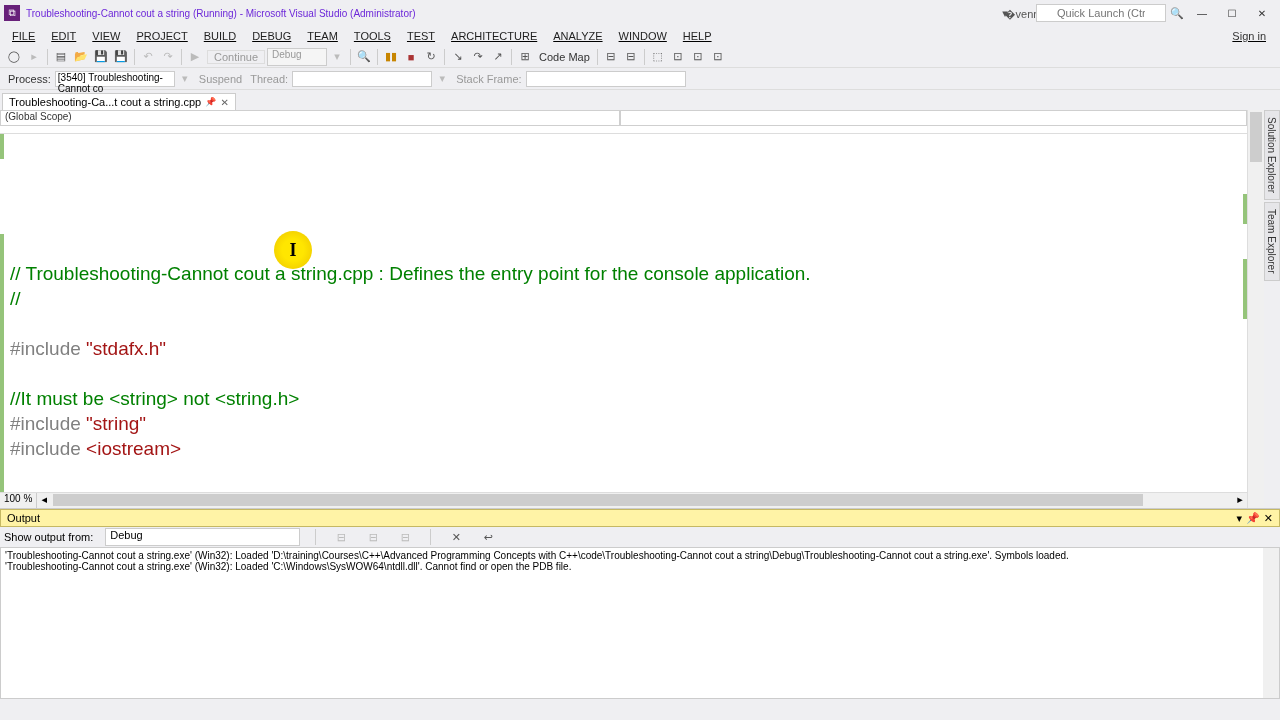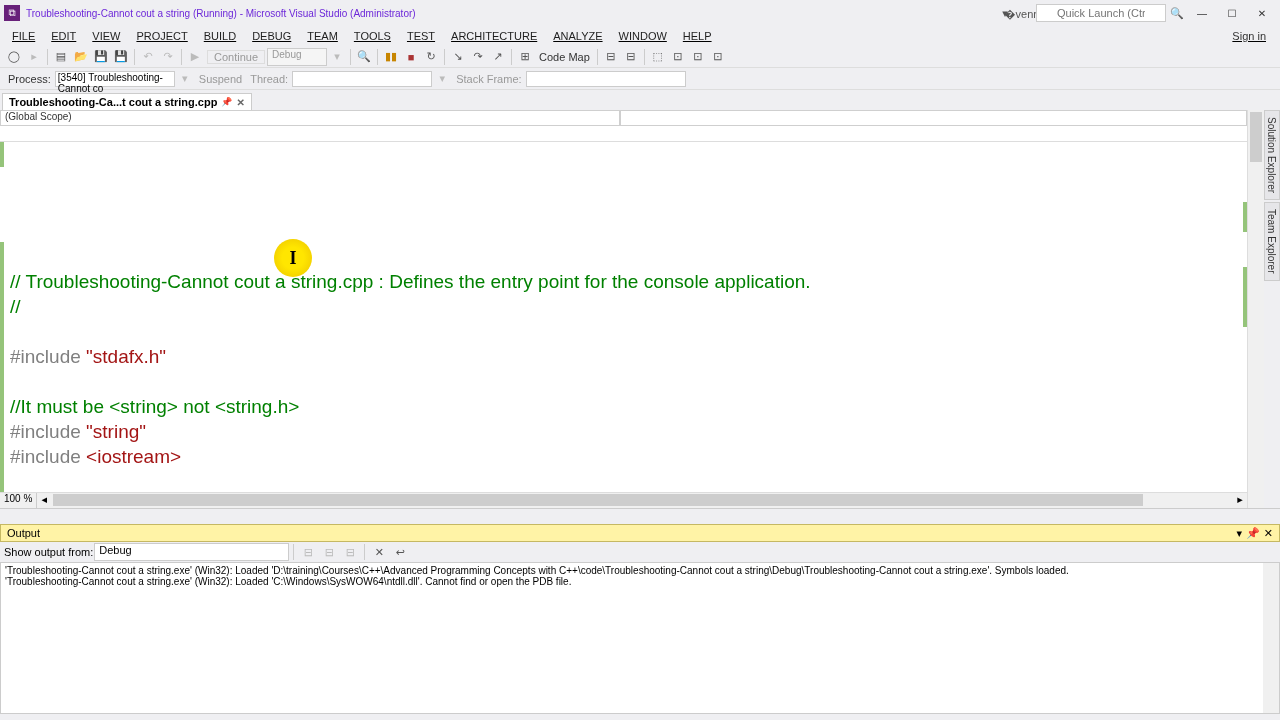--- a/index.html
+++ b/index.html
@@ -22,27 +22,27 @@
 .tbtn.disabled { color:#bbb; }
 .sep { width:1px; height:16px; background:#ccc; margin:0 3px; }
 .codemap { font-size:11px; color:#333; padding:0 4px;}
 .continue-btn { padding:0 6px; color:#999; font-size:11px; border:1px solid #ddd; margin:0 2px;}
 .debug-dd { width:60px; height:18px; border:1px solid #ccc; color:#999; font-size:10px; padding:0 4px; background:#f5f5f5;}
 .process-lbl { font-size:11px; color:#333; padding:0 4px;}
 .process-dd { width:120px; height:16px; border:1px solid #ccc; font-size:10px; padding:0 2px; background:#fff;}
 .tb2lbl{ font-size:11px; color:#999; padding:0 4px;}
 
 .tabstrip { height: 20px; background: #efeff2; display:flex; align-items:flex-end; padding-left:2px;}
-.doctab { background:#fff; border:1px solid #ccc; border-bottom:none; padding:2px 6px; font-size:11px; display:flex; align-items:center; gap:4px;font-weight:bold;}
+.doctab { background:#fff; border:1px solid #ccc; border-bottom:none; padding:2px 6px; font-size:11px; display:flex; align-items:center; gap:4px;}
 .doctab .pin{font-size:9px; color:#666;}
 .doctab .close{font-size:10px; color:#666;}
 
 .editor-wrap { display:flex; height: 398px; background:#fff; position:relative;}
 .editor-main { flex:1; display:flex; flex-direction:column; }
-.scope-bar { height:32px; background:#fff; border-bottom:1px solid #ddd; display:flex;}
+.scope-bar { height:24px; background:#fff; border-bottom:1px solid #ddd; display:flex;}
 .scope-dd { width:620px; border:1px solid #cfcfcf; height:16px; font-size:10px; padding:0 4px; color:#333;}
 .scope-dd2{ flex:1; border:1px solid #cfcfcf; height:16px;}
 .code { flex:1; font-family: Consolas, monospace; font-size: 19px; line-height: 25px; padding: 2px 0 2px 10px; white-space:pre; overflow:hidden; position:relative;}
 .code .c-comment { color: #008000; }
 .code .c-keyword { color: #4c1d95; }
 .code .c-string { color: #a31515; }
 .code .c-pre { color: #808080; }
 .change-bar{ position:absolute; left:0; width:4px; background:#95c47a;}
 .change-bar-right{ position:absolute; right:0; width:4px; background:#95c47a;}
 .rightstrips{ width:16px; background:#efeff2; display:flex; flex-direction:column;}
@@ -51,23 +51,23 @@
 .ed-scroll-v .thumb{position:absolute; left:2px; right:2px; top:2px; height:50px; background:#cdcdcd;}
 .hscroll{ height:16px; background:#f0f0f0; border-top:1px solid #ddd; display:flex; }
 .hscroll .zoom{font-size:10px; padding:0 4px; border-right:1px solid #ccc;}
 .hscroll .track{flex:1; position:relative; height:14px;}
 .hscroll .thumb{position:absolute; left:2px; top:1px; height:12px; width:1090px; background:#cdcdcd;}
 
 .cursor-highlight{ position:absolute; width:38px; height:38px; border-radius:50%; background:radial-gradient(circle, #ffe600 40%, #f5d400 70%, rgba(245,212,0,0) 100%); display:flex; align-items:center; justify-content:center; }
 .cursor-highlight .ibeam{ font-family:serif; font-size:18px; color:#000; font-weight:bold;}
 
 .output-panel { border-top:1px solid #ccc; }
-.output-title { height:18px; background:#fff3a6; border:1px solid #c5b863; font-size:11px; padding:2px 6px; display:flex; align-items:center;margin-top:15px;}
+.output-title { height:18px; background:#fff3a6; border:1px solid #c5b863; font-size:11px; padding:2px 6px; display:flex; align-items:center;}
 .output-title .spacer{margin-left:auto; display:flex; gap:4px;}
-.output-tools { height:20px; background:#efeff2; display:flex; align-items:center; padding:0 4px; gap:1px;}
+.output-tools { height:20px; background:#efeff2; display:flex; align-items:center; padding:0 4px; gap:12px;}
 .output-tools .lbl{font-size:11px;}
 .output-tools select, .output-tools .dd{ width:195px; height:18px; border:1px solid #ccc; font-size:11px; background:#fff; padding:0 4px;}
 .output-body{ height:152px; background:#fff; border:1px solid #ccc; font-family:Consolas,monospace; font-size:10px; padding:2px 4px; color:#000; overflow:hidden; position:relative;}
 .output-body .ovline{white-space:pre;}
 .ov-scroll-v{ position:absolute; right:0; top:0; bottom:0; width:16px; background:#f0f0f0;}
 </style>
 </head>
 <body>
 
 <div class="titlebar">

